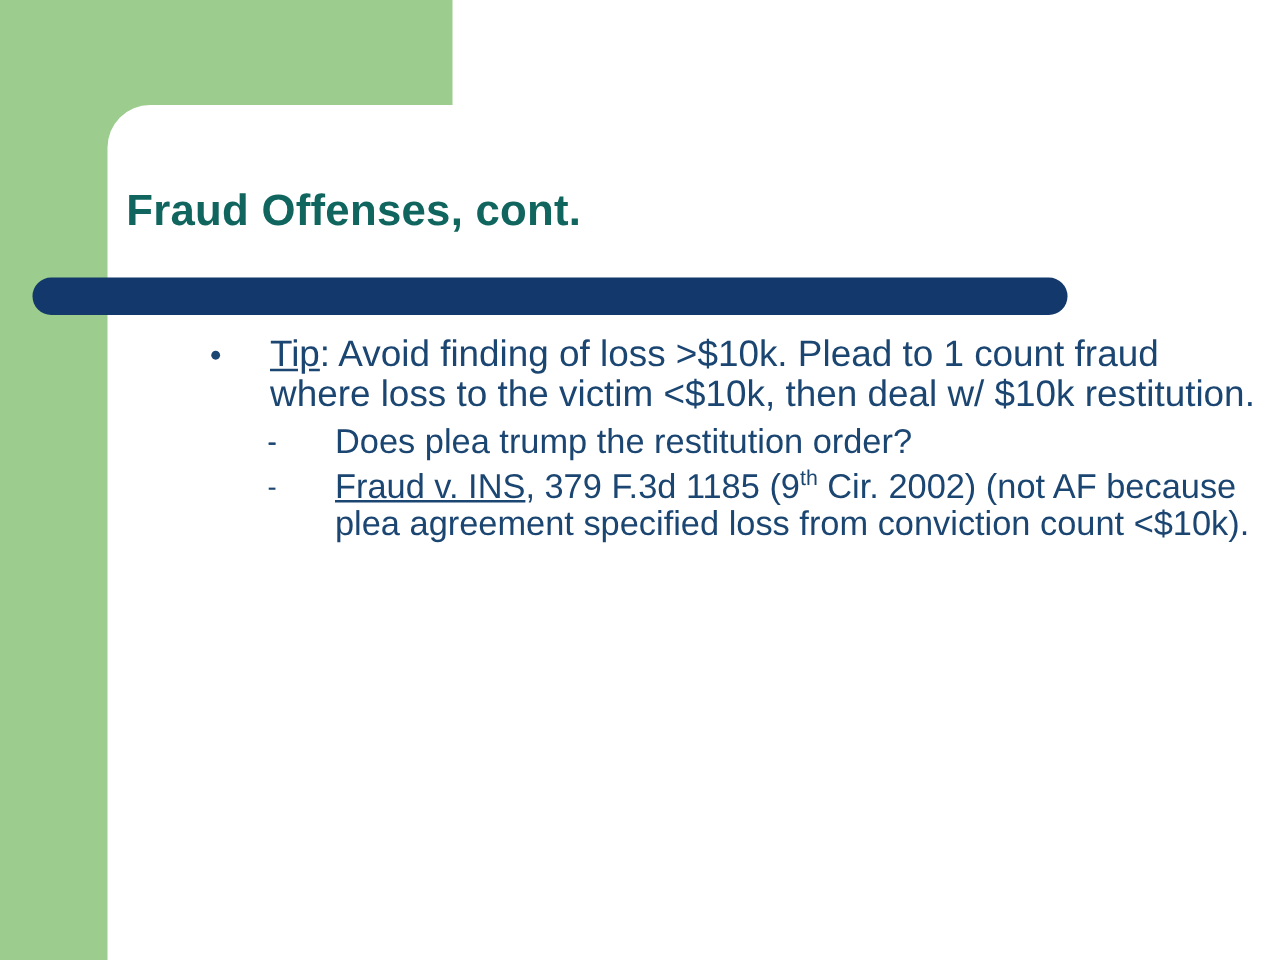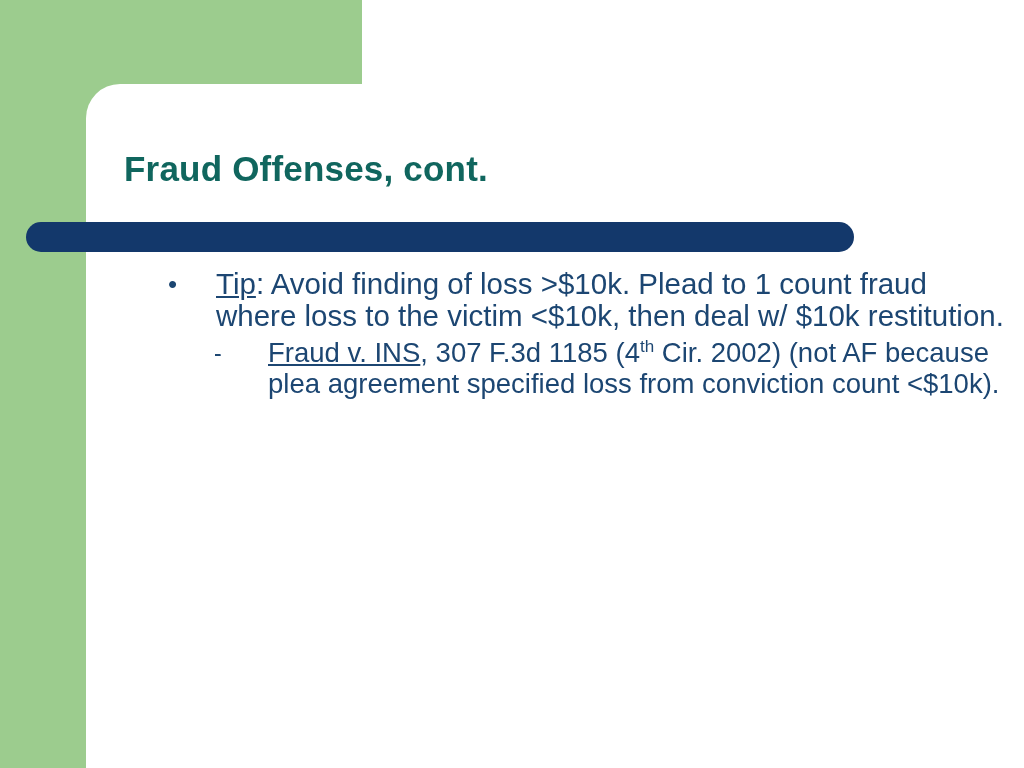--- a/index.html
+++ b/index.html
@@ -35,21 +35,21 @@
     left: 86px;
     top: 84px;
     width: 938px;
     height: 684px;
     background: #ffffff;
     border-top-left-radius: 34px;
   }
   
   .title {
     position: absolute;
-    left: 124px;
+    left: 101px;
     top: 150px;
     width: 820px;
     font-size: 35px;
     font-weight: bold;
     color: #10665e;
     letter-spacing: 0.2px;
     line-height: 1.1;
   }
   
   .rule-bar {
@@ -131,21 +131,22 @@
       <span class="dot">•</span>
       <span class="u txt">Tip</span><span class="txt">: Avoid finding of loss &gt;$10k. Plead to 1 count fraud where loss to the victim &lt;$10k, then deal w/ $10k restitution.</span>
     </div>
 
     <div class="bullet-l2">
       <span class="dash">-</span>
     </div>
 
     <div class="bullet-l2">
       <span class="dash">-</span>
+      <span class="txt">Does plea trump the restitution order?</span>
     </div>
 
     <div class="bullet-l2">
       <span class="dash">-</span>
-      <span class="u txt">Fraud v. INS</span><span class="txt">, 307 F.3d 1185 (4</span><sup>th</sup><span class="txt"> Cir. 2002) (not AF because plea agreement specified loss from conviction count &lt;$10k).</span>
+      <span class="u txt">Fraud v. INS</span><span class="txt">, 379 F.3d 1185 (9</span><sup>th</sup><span class="txt"> Cir. 2002) (not AF because plea agreement specified loss from conviction count &lt;$10k).</span>
     </div>
 
   </div>
 </div>
 
 </body></html>

